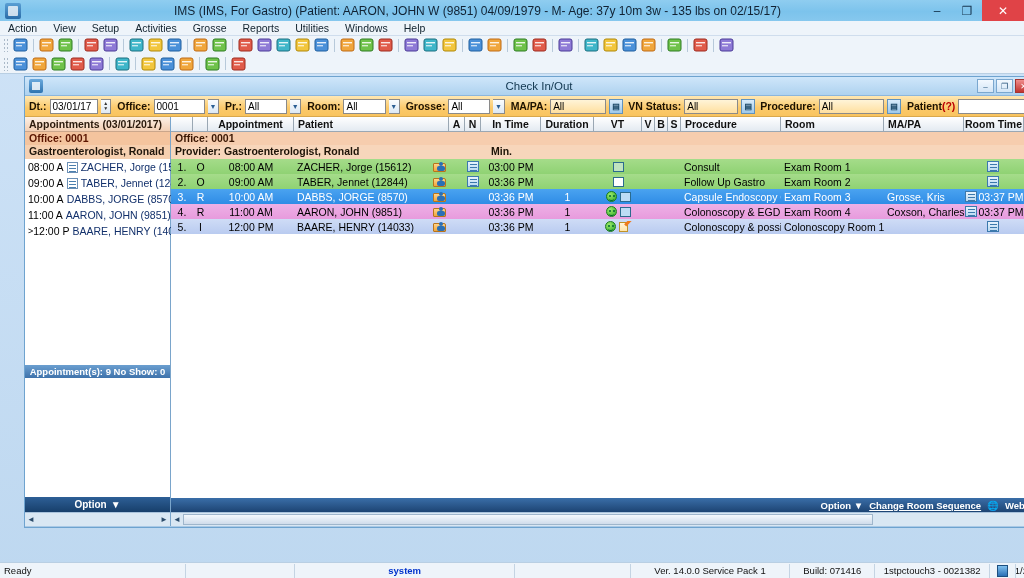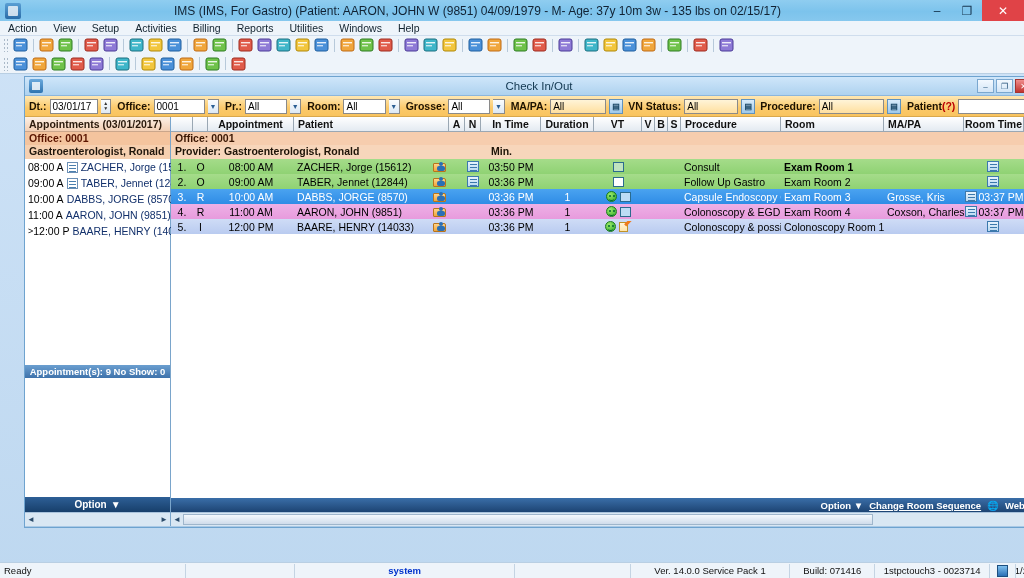--- a/index.html
+++ b/index.html
@@ -214,21 +214,21 @@
       <div class="tb-btn">❐</div>
       <div class="tb-btn close">✕</div>
     </div>
   </div>
 
   <div class="menubar">
     <div class="mi">Action</div>
     <div class="mi">View</div>
     <div class="mi">Setup</div>
     <div class="mi">Activities</div>
-    <div class="mi">Billing</div>
+    <div class="mi">Grosse</div>
     <div class="mi">Reports</div>
     <div class="mi">Utilities</div>
     <div class="mi">Windows</div>
     <div class="mi">Help</div>
   </div>
 
   <div class="toolbar row1" id="tb1">
     <div class="grip"></div>
   <div class="ticon"><svg width="17" height="16" viewBox="0 0 17 16">
           <rect x="2" y="2" width="13" height="12" rx="2" fill="#4a90d9" stroke="#1f5e9e"></rect>
@@ -611,30 +611,30 @@
                 <span class="folder-person">
                   <span class="f"></span>
                   <span class="h"></span>
                   <span class="b"></span>
                 </span>
               </div>
               <div class="gc c" style="width: 16px; flex: 0 0 16px;"></div>
               <div class="gc c" style="width: 16px; flex: 0 0 16px;">
                 <span class="bluedoc"></span>
               </div>
-              <div class="gc c" style="width: 60px; flex: 0 0 60px;">03:50 PM</div>
+              <div class="gc c" style="width: 60px; flex: 0 0 60px;">03:00 PM</div>
               <div class="gc c" style="width: 53px; flex: 0 0 53px;"></div>
               <div class="gc c" style="width: 48px; flex: 0 0 48px; gap: 3px;">
                 <span class="sqico" style="background: rgb(191, 227, 191);"></span>
               </div>
               <div class="gc c" style="width: 13px; flex: 0 0 13px;"></div>
               <div class="gc c" style="width: 13px; flex: 0 0 13px;"></div>
               <div class="gc c" style="width: 13px; flex: 0 0 13px;"></div>
               <div class="gc" style="width: 100px; flex: 0 0 100px;">Consult</div>
-              <div class="gc" style="width: 103px; flex: 0 0 103px; font-weight: bold;">Exam Room 1</div>
+              <div class="gc" style="width: 103px; flex: 0 0 103px;">Exam Room 1</div>
               <div class="gc" style="width: 80px; flex: 0 0 80px;"></div>
               <div class="gc c" style="width: 60px; flex: 0 0 60px; gap: 2px;">
                 <span class="bluedoc"></span>
                 <span></span>
               </div>
               <div class="gc c" style="width: 55px; flex: 0 0 55px;">03:36 PM</div>
             </div>
             <div class="grow g1">
               <div class="gc c" style="width: 22px; flex: 0 0 22px;">2.</div>
               <div class="gc c" style="width: 15px; flex: 0 0 15px;">O</div>
@@ -788,19 +788,19 @@
     </div>
   </div>
 
   <div class="statusbar">
     <div class="sb" style="width:185px">Ready</div>
     <div class="sb" style="width:110px"></div>
     <div class="sb" style="width:220px; justify-content:center; color:#0033cc; font-weight:bold">system</div>
     <div class="sb" style="width:116px"></div>
     <div class="sb" style="width:160px; justify-content:center">Ver. 14.0.0 Service Pack 1</div>
     <div class="sb" style="width:85px; justify-content:center">Build: 071416</div>
-    <div class="sb" style="width:115px; justify-content:center">1stpctouch3 - 0023714</div>
+    <div class="sb" style="width:115px; justify-content:center">1stpctouch3 - 0021382</div>
     <div class="sb" style="width:26px; justify-content:center">
       <span style="width:11px;height:12px;display:block;background:linear-gradient(#7fc0ee,#2a6fb5);border:1px solid #1c4f80"></span>
     </div>
     <div class="sb" style="flex:1; justify-content:center">03/01/2017</div>
   </div>
 </div>
 
 </body></html>

